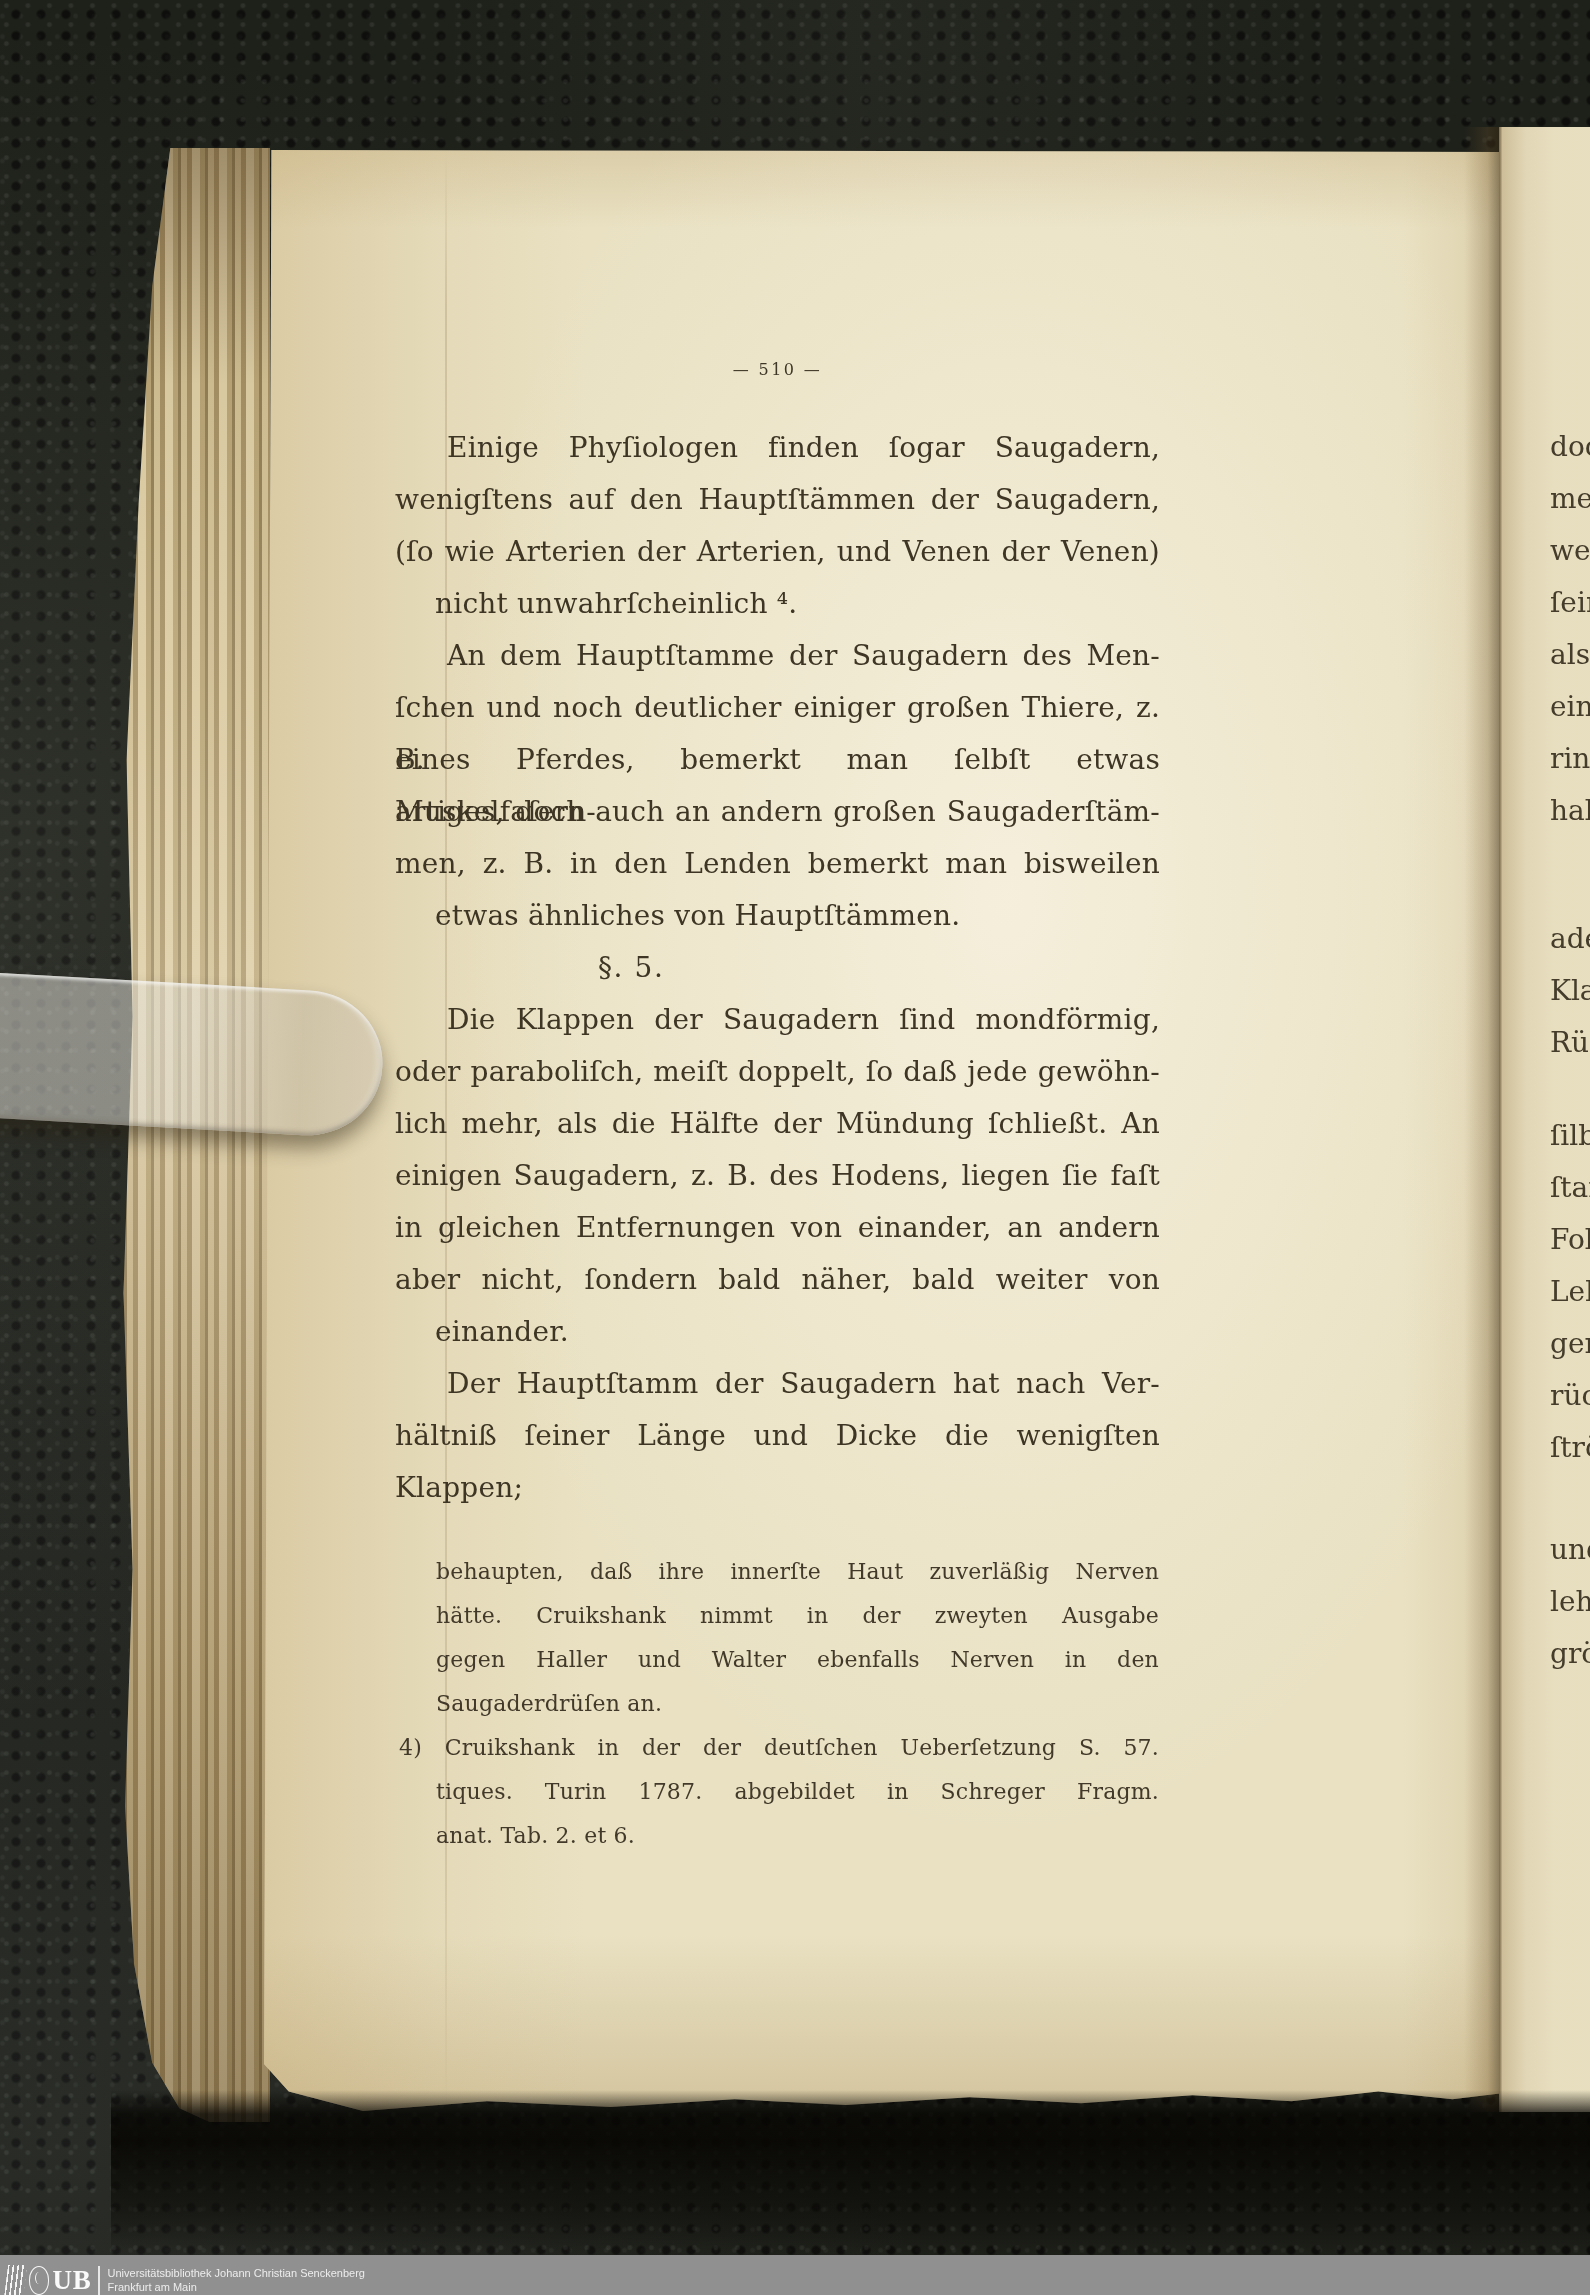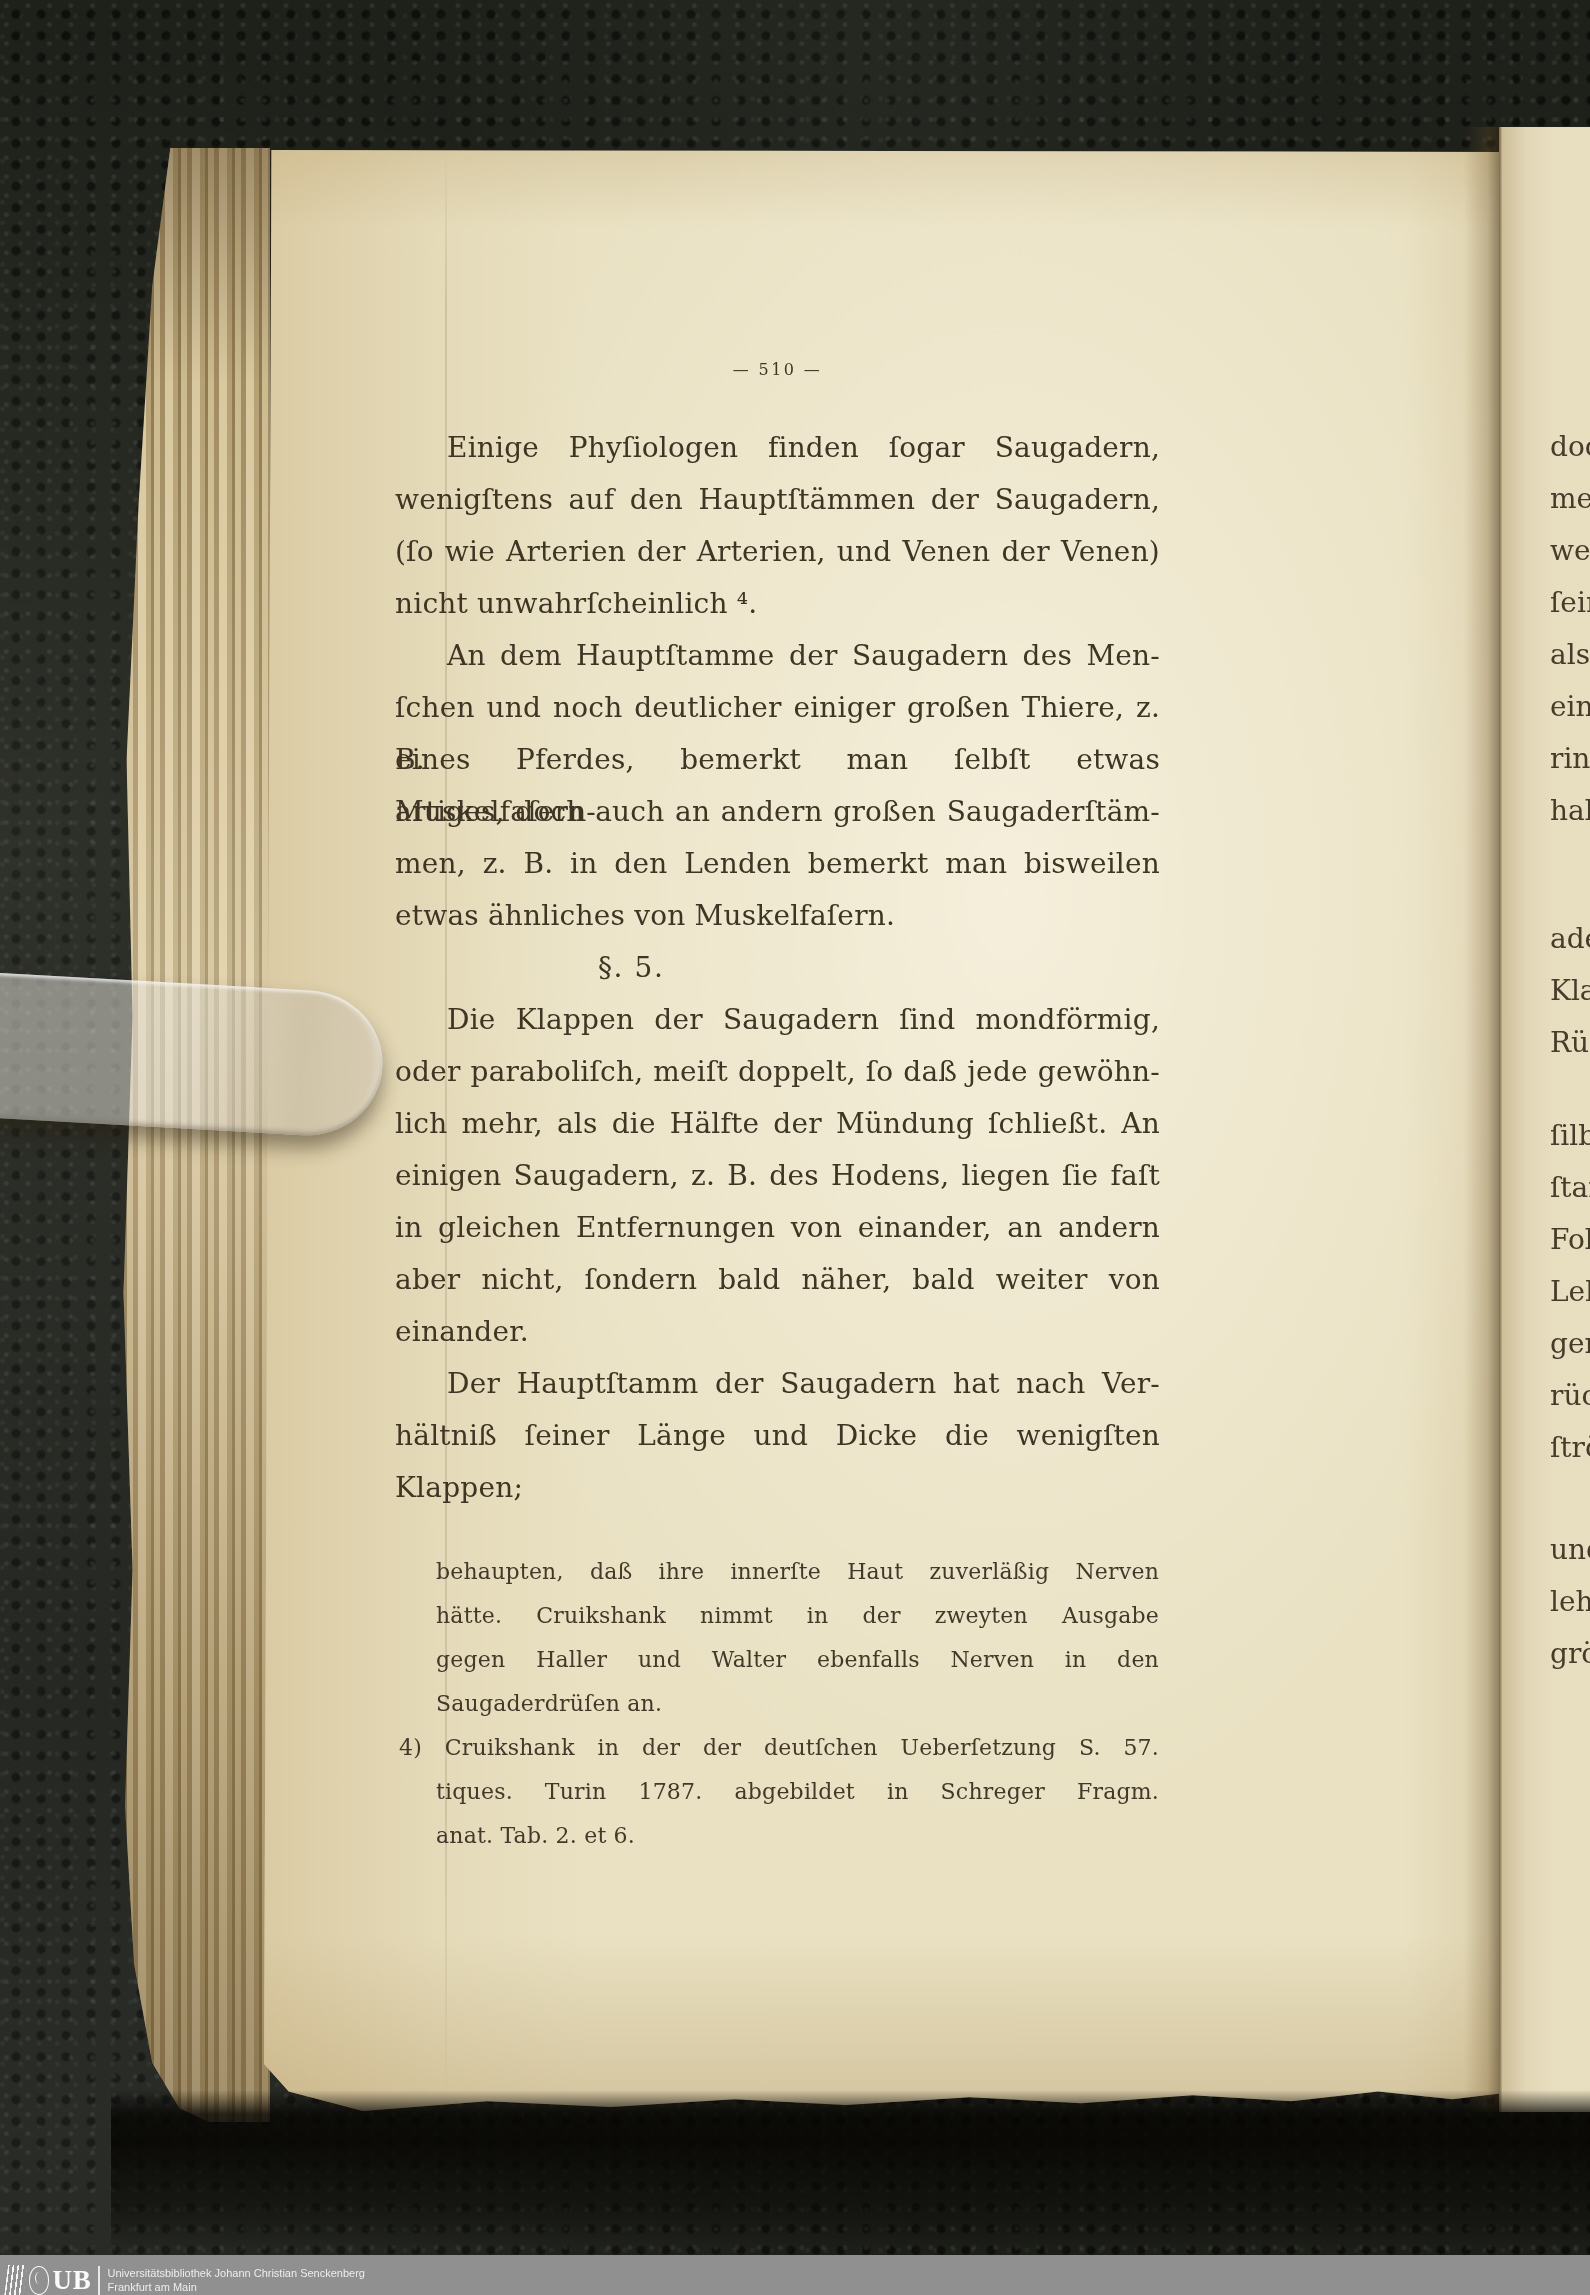--- a/index.html
+++ b/index.html
@@ -38,21 +38,21 @@
       linear-gradient(90deg, rgba(150,120,70,0.38), rgba(150,120,70,0.12) 30%, rgba(150,120,70,0.05) 60%),
       #ece4c6;}
   .gutter{position:absolute;left:1464px;top:127px;width:38px;height:1985px;
     background:linear-gradient(90deg, rgba(110,85,45,0) 0, rgba(110,85,45,0.28) 62%, rgba(60,45,20,0.5) 94%, rgba(140,115,70,0.18) 100%);}
   
   .page-number{position:absolute;left:395px;top:360px;width:765px;text-align:center;
     font-size:16px;letter-spacing:2.4px;color:#3f3726;}
   .text-block{position:absolute;left:395px;top:422px;width:765px;color:#3e3524;font-size:28px;letter-spacing:0.2px;}
   .line{height:52px;line-height:52px;text-align:justify;text-align-last:justify;}
   .line.indent{text-indent:52px;}
-  .line.end{text-align-last:left;}
+  .line.end{text-align-last:left;margin-left:40px;}
   .line.heading{text-align:left;text-align-last:left;padding-left:203px;letter-spacing:1.6px;}
   .footnotes{position:absolute;left:399px;top:1550px;width:760px;color:#43392a;font-size:22px;letter-spacing:0.2px;}
   .fn{height:44px;line-height:44px;text-align:justify;text-align-last:justify;}
   .fn.cont{padding-left:37px;}
   .fn.end{text-align-last:left;}
   .fn.num{padding-left:0;}
   
   .frag-group{position:absolute;left:51px;width:64px;color:#453c2b;font-size:28px;}
   .frag-line{height:52px;line-height:52px;white-space:nowrap;}
   .fg1{top:294px;} .fg2{top:786px;} .fg3{top:983px;} .fg4{top:1397px;}
@@ -125,21 +125,21 @@
   <div class="text-block">
       <div class="line indent">Einige Phyſiologen finden ſogar Saugadern,</div>
       <div class="line">wenigſtens auf den Hauptſtämmen der Saugadern,</div>
       <div class="line">(ſo wie Arterien der Arterien, und Venen der Venen)</div>
       <div class="line end">nicht unwahrſcheinlich ⁴.</div>
       <div class="line indent">An dem Hauptſtamme der Saugadern des Men-</div>
       <div class="line">ſchen und noch deutlicher einiger großen Thiere, z. B.</div>
       <div class="line">eines Pferdes, bemerkt man ſelbſt etwas Muskelfaſern-</div>
       <div class="line">artiges, doch auch an andern großen Saugaderſtäm-</div>
       <div class="line">men, z. B. in den Lenden bemerkt man bisweilen</div>
-      <div class="line end">etwas ähnliches von Muskelfaſern.</div>
+      <div class="line end">etwas ähnliches von Hauptſtämmen.</div>
       <div class="line heading">§.  5.</div>
       <div class="line indent">Die Klappen der Saugadern ſind mondförmig,</div>
       <div class="line">oder paraboliſch, meiſt doppelt, ſo daß jede gewöhn-</div>
       <div class="line">lich mehr, als die Hälfte der Mündung ſchließt.  An</div>
       <div class="line">einigen Saugadern, z. B. des Hodens, liegen ſie faſt</div>
       <div class="line">in gleichen Entfernungen von einander,  an andern</div>
       <div class="line">aber nicht, ſondern bald näher, bald weiter von</div>
       <div class="line end">einander.</div>
       <div class="line indent">Der Hauptſtamm der Saugadern hat nach Ver-</div>
       <div class="line">hältniß ſeiner Länge und Dicke die wenigſten Klappen;</div>

